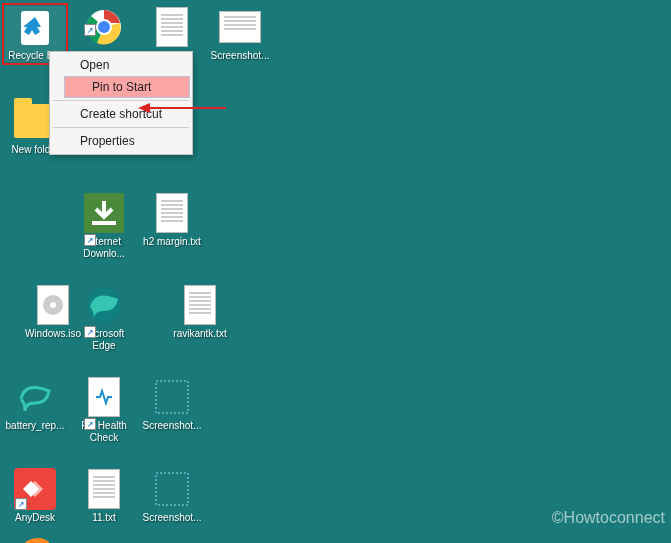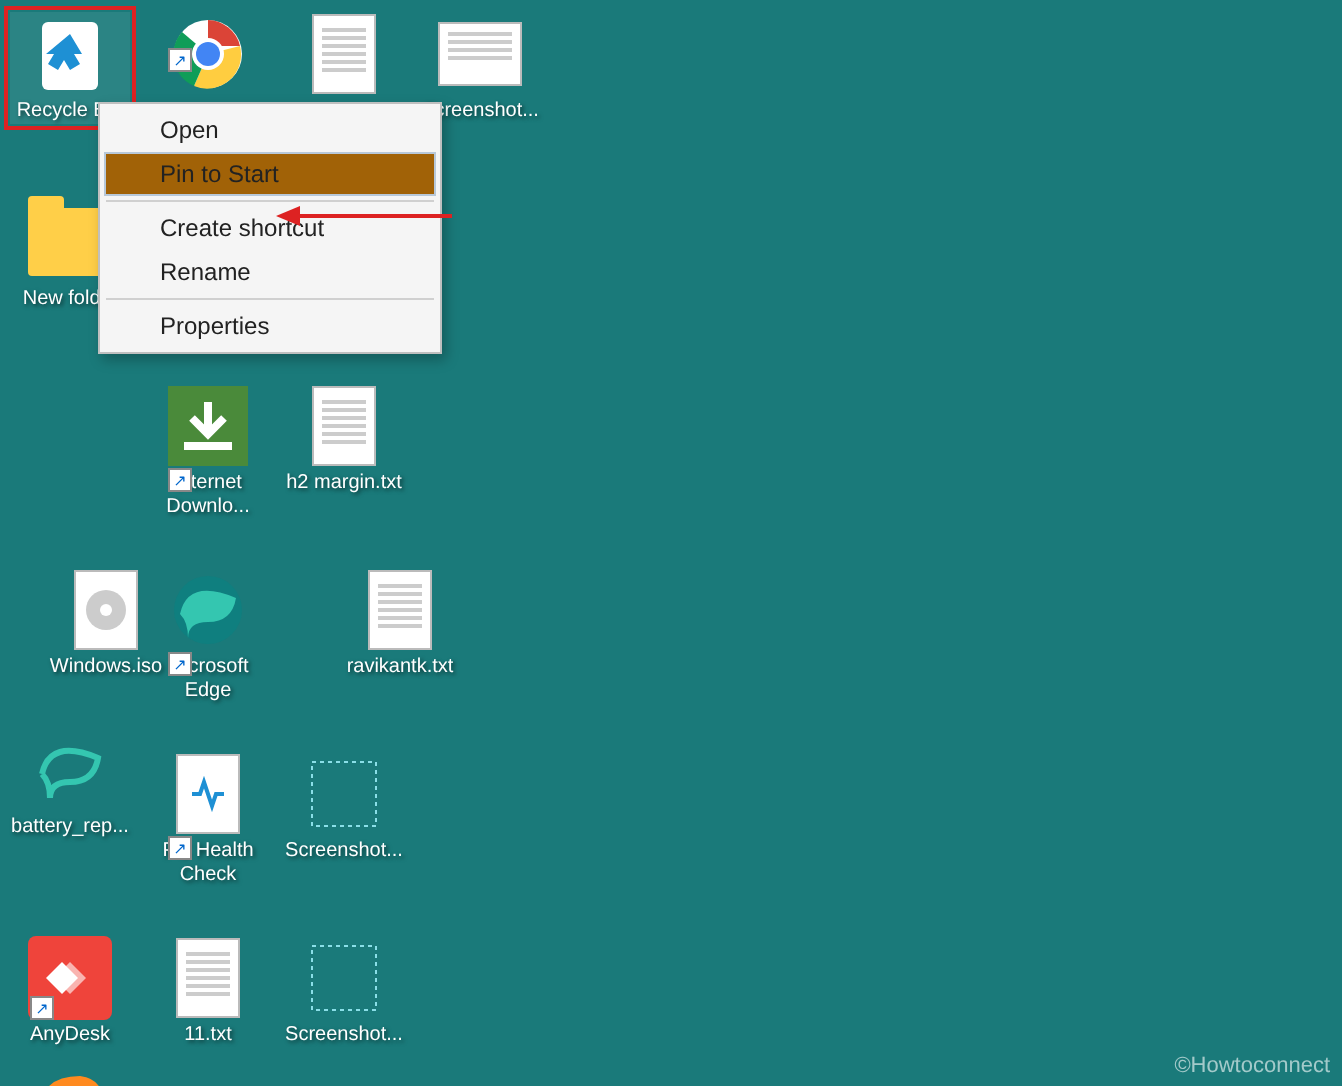--- a/index.html
+++ b/index.html
@@ -57,37 +57,38 @@
     align-items: center;
     justify-content: center;
     font-size: 8px;
     color: #0066cc;
   }
   
   .ctx {
     position: absolute;
     left: 49px;
     top: 51px;
-    width: 172px;
+    width: 144px;
     background: #f5f5f5;
     border: 1px solid #bfbfbf;
     box-shadow: 2px 3px 6px rgba(0,0,0,0.25);
     font-size: 12px;
     color: #222;
     padding: 2px;
   }
   .ctx .item {
     padding: 4px 8px 4px 28px;
     position: relative;
     cursor: default;
   }
   .ctx .item.hovered {
-    background: #a16207;
+    background: #fca5a5;
     border: 1px solid #b8c8d8;
     padding: 3px 7px 3px 27px;
+    margin-left: 12px;
   }
   .ctx .item.disabled { color: #a0a0a0; }
   .ctx .sep {
     height: 1px;
     background: #d0d0d0;
     margin: 2px 1px;
   }
   .ctx .mini-icon {
     position: absolute;
     left: 6px;
@@ -97,23 +98,23 @@
   }
   .arrow {
     position: absolute;
     left: 138px;
     top: 100px;
     pointer-events: none;
   }
   .watermark {
     position: absolute;
     right: 6px;
-    bottom: 4px;
+    bottom: 16px;
     color: rgba(255,255,255,0.6);
-    font-size: 11px;
+    font-size: 16px;
   }
   
   .page-icon { background: #fff; border: 1px solid #bbb; }
   .page-icon::before {
     content: "";
     display: block;
     margin: 6px 4px 2px;
     height: 2px;
     background: #ccc;
     box-shadow: 0 4px 0 #ccc, 0 8px 0 #ccc, 0 12px 0 #ccc, 0 16px 0 #ccc, 0 20px 0 #ccc;
@@ -218,21 +219,21 @@
       </div>
       <div class="shortcut-badge">↗</div>
       <div class="label">Microsoft Edge</div>
     </div>
     <div class="icon" style="left: 142px; top: 284px; margin-left: 28px;">
       <div class="glyph">
         <div class="page-icon" style="width:32px;height:40px"></div>
       </div>
       <div class="label">ravikantk.txt</div>
     </div>
-    <div class="icon" style="left: 5px; top: 364px; align-items: center;">
+    <div class="icon" style="left: 5px; top: 376px; align-items: center;">
       <div class="glyph">
         <svg width="40" height="40">
           <path d="M6 22 q4 -18 28 -8 q-2 12 -14 12 q-10 0 -10 8 q0 -8 -4 -12" fill="none" stroke="#34c6b0" stroke-width="3"></path>
         </svg>
       </div>
       <div class="label">battery_rep...</div>
     </div>
     <div class="icon" style="left: 74px; top: 376px;">
       <div class="glyph">
         <div style="width:32px;height:40px;background:#fff;border:1px solid #bbb;display:flex;align-items:center;justify-content:center">
@@ -286,21 +287,20 @@
       </div>
       <div class="label"></div>
     </div>
   </div>
 
 <div class="ctx" id="ctx">
     <div class="item"><span>Open</span></div>
     <div class="item hovered"><span>Pin to Start</span></div>
     <div class="sep"></div>
     <div class="item"><span>Create shortcut</span></div>
-    <div class="item"><span>Rename</span></div>
     <div class="sep"></div>
     <div class="item"><span>Properties</span></div>
   </div>
 
 <svg class="arrow" width="90" height="16">
   <line x1="88" y1="8" x2="8" y2="8" stroke="#d22" stroke-width="2"></line>
   <polygon points="0,8 12,3 12,13" fill="#d22"></polygon>
 </svg>
 
 <div class="watermark">©Howtoconnect</div>

